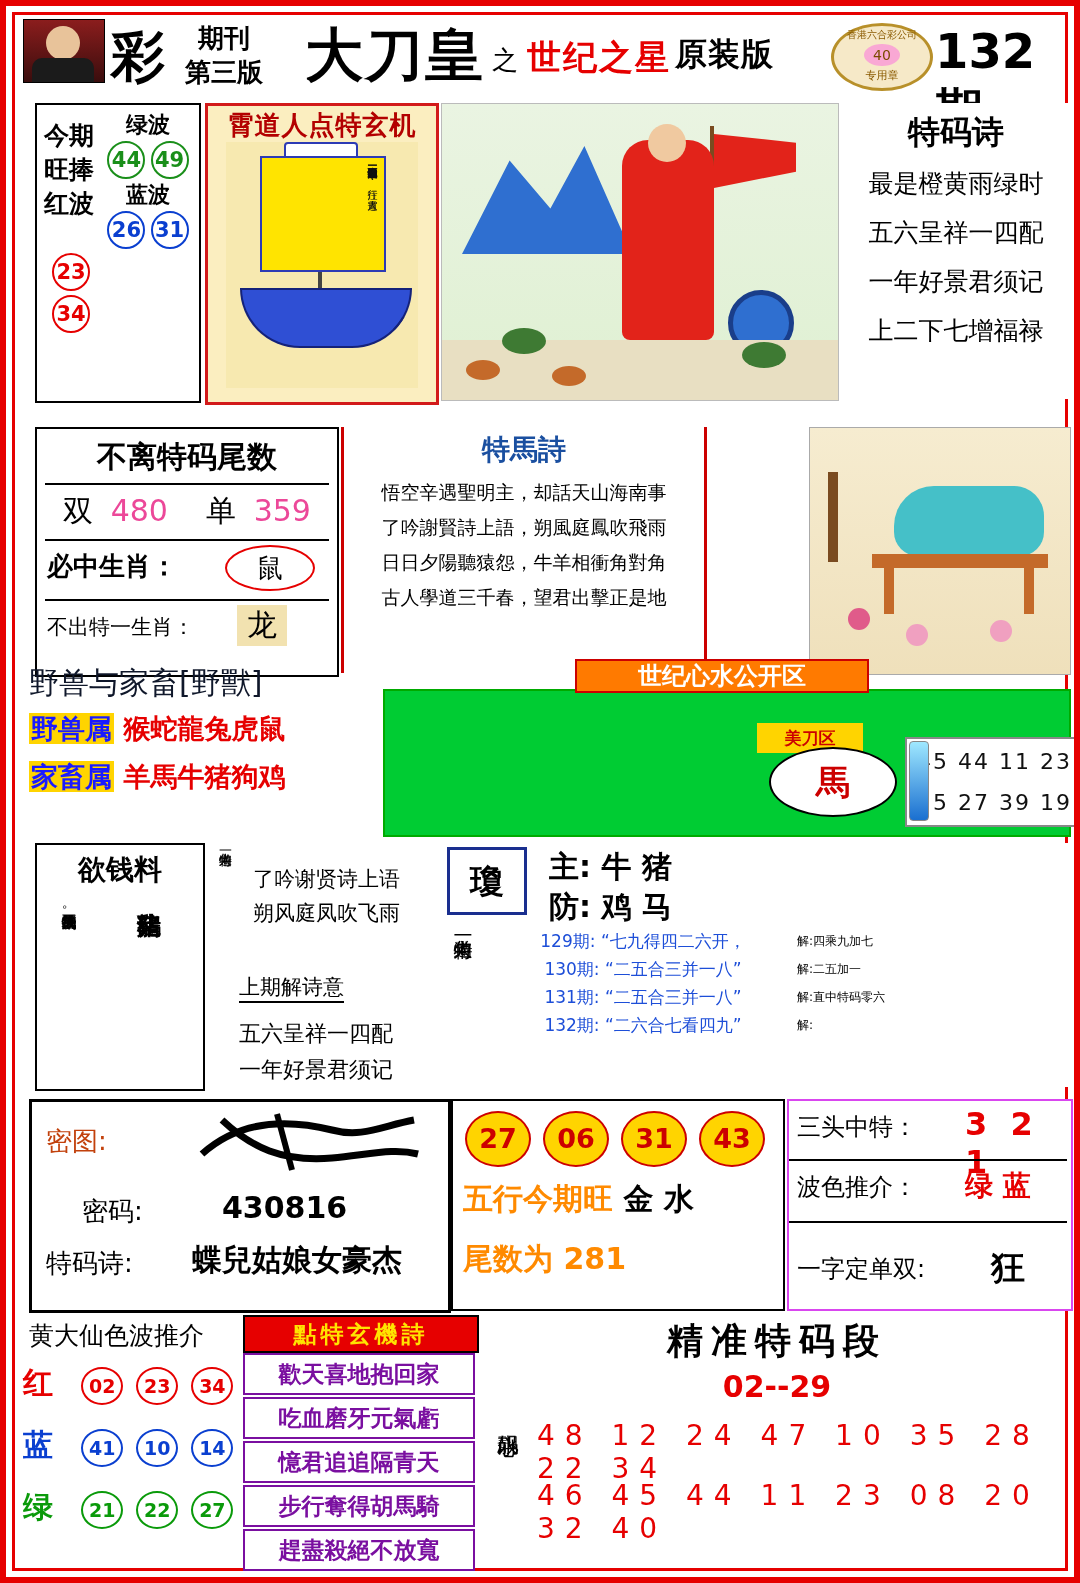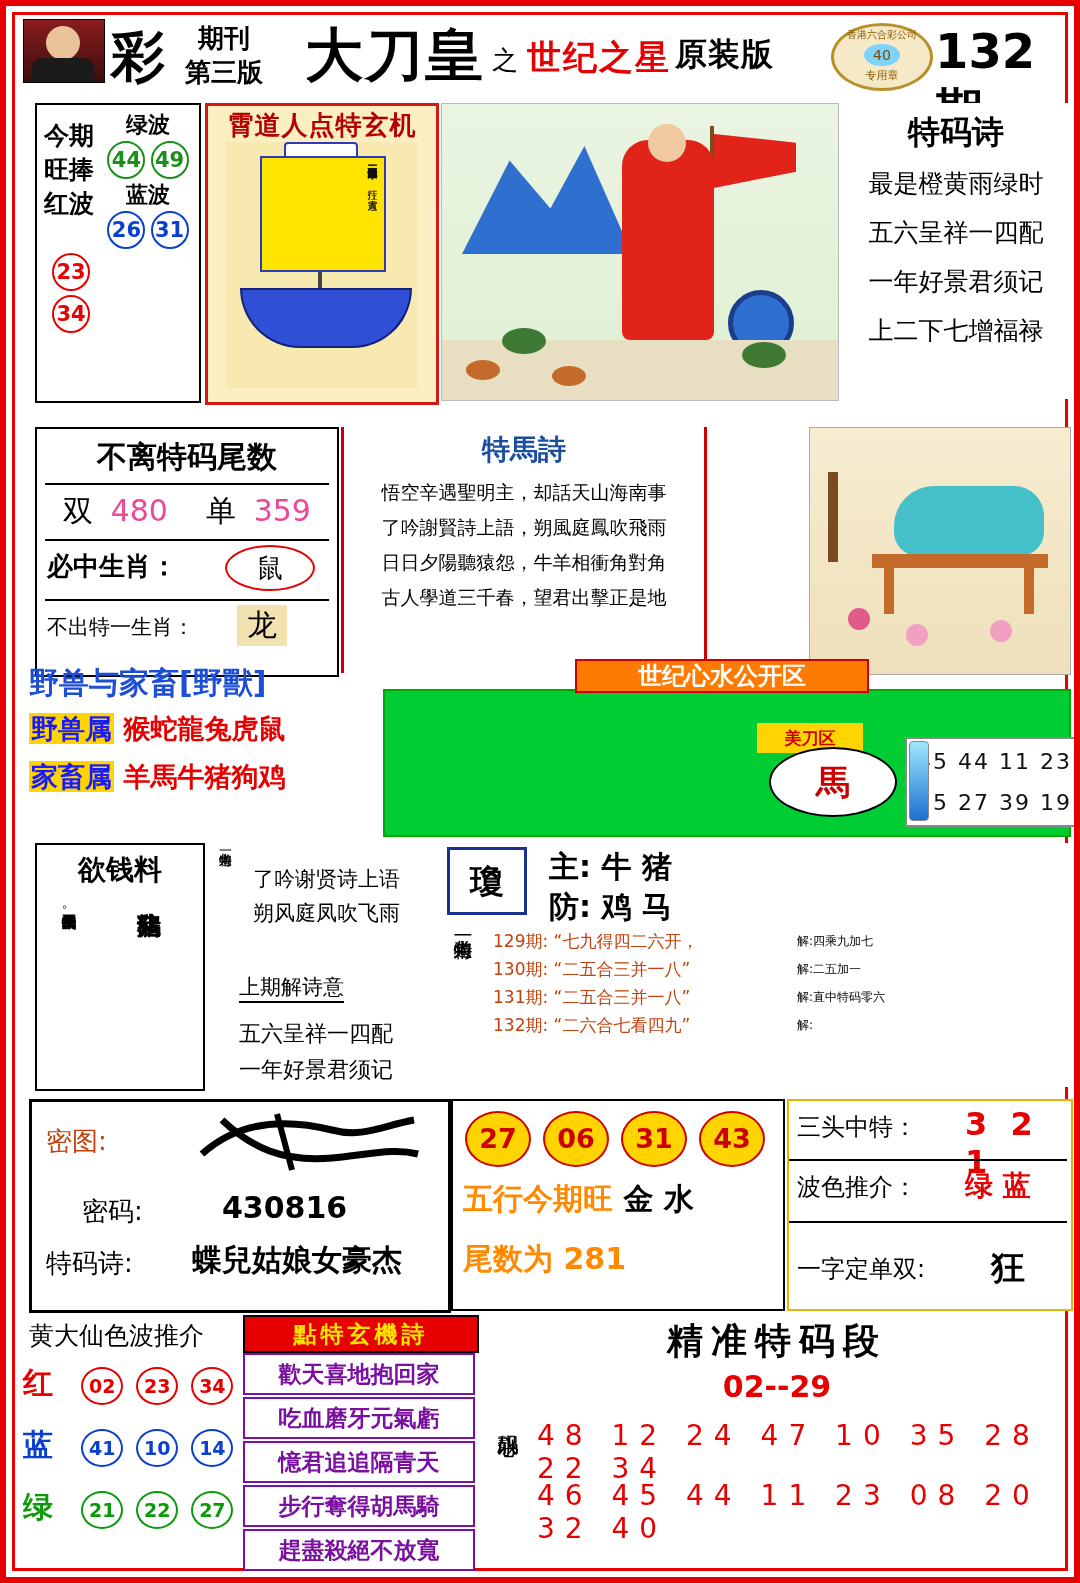--- a/index.html
+++ b/index.html
@@ -13,21 +13,21 @@
   .hdr-photo .face{position:absolute;left:22px;top:6px;width:34px;height:34px;border-radius:50%;background:#e8c39a;}
   .hdr-photo .body{position:absolute;left:8px;top:38px;width:62px;height:26px;border-radius:10px 10px 0 0;background:#1b1b1b;}
   .hdr-cai{position:absolute;left:96px;top:6px;font-size:54px;font-weight:bold;color:#000;font-family:"DejaVu Sans",sans-serif;}
   .hdr-qikan{position:absolute;left:170px;top:6px;font-size:26px;font-weight:bold;line-height:34px;color:#000;text-align:center;}
   .hdr-dadaohuang{position:absolute;left:290px;top:2px;font-size:58px;font-weight:bold;color:#000;letter-spacing:2px;}
   .hdr-zhi{position:absolute;left:477px;top:28px;font-size:26px;color:#000;}
   .hdr-star{position:absolute;left:512px;top:20px;font-size:34px;font-weight:bold;color:#e60000;letter-spacing:2px;}
   .hdr-orig{position:absolute;left:660px;top:18px;font-size:32px;font-weight:bold;color:#000;letter-spacing:1px;}
   .hdr-seal{position:absolute;left:816px;top:8px;width:96px;height:62px;border-radius:50%;background:#f6e9c8;border:3px solid #b8902a;color:#8a5a00;font-size:10px;text-align:center;}
   .hdr-seal .s1{position:absolute;top:2px;left:0;width:96px;font-size:10px;}
-  .hdr-seal .s2{position:absolute;top:18px;left:30px;width:36px;height:22px;border-radius:50%;background:#7dd3fc;color:#7a4b00;font-size:14px;line-height:22px;}
+  .hdr-seal .s2{position:absolute;top:18px;left:30px;width:36px;height:22px;border-radius:50%;background:#f9a8d4;color:#7a4b00;font-size:14px;line-height:22px;}
   .hdr-seal .s3{position:absolute;top:42px;left:0;width:96px;font-size:11px;}
   .hdr-issue{position:absolute;left:920px;top:8px;font-size:48px;font-weight:bold;color:#000;}
 
   
   .row1{position:absolute;left:0;top:84px;width:1056px;height:306px;}
   .box-wang{position:absolute;left:20px;top:4px;width:162px;height:296px;border:2px solid #000;background:#fff;}
   .wang-left{position:absolute;left:6px;top:14px;width:52px;font-size:25px;line-height:34px;font-weight:bold;color:#000;text-align:center;}
   .wang-right{position:absolute;left:66px;top:6px;width:90px;text-align:center;}
   .wang-lbl{font-size:22px;font-weight:bold;color:#000;line-height:28px;}
   .ball{display:inline-block;width:34px;height:34px;border-radius:50%;border:2px solid #1a8f1a;color:#1a8f1a;font-size:21px;line-height:34px;text-align:center;margin:2px 0;font-weight:bold;background:#fff;}
@@ -82,21 +82,21 @@
   .p2-bg{position:absolute;left:0;top:0;width:260px;height:246px;background:linear-gradient(180deg,#f6ecd0,#efe0bb);}
   .p2-animal{position:absolute;left:84px;top:58px;width:150px;height:70px;border-radius:40px 30px 24px 24px;background:#45c0c8;}
   .p2-table{position:absolute;left:62px;top:126px;width:176px;height:14px;background:#c46a2a;}
   .p2-leg1{position:absolute;left:74px;top:140px;width:10px;height:46px;background:#c46a2a;}
   .p2-leg2{position:absolute;left:214px;top:140px;width:10px;height:46px;background:#c46a2a;}
   .p2-tree{position:absolute;left:18px;top:44px;width:10px;height:90px;background:#7a4b20;}
   .flower{position:absolute;width:22px;height:22px;border-radius:50%;background:#e05b8a;}
 
   
   .row3{position:absolute;left:0;top:644px;width:1056px;height:176px;}
-  .ys-title{position:absolute;left:14px;top:4px;font-size:30px;font-weight:bold;color:#1d4ed8;}
+  .ys-title{position:absolute;left:14px;top:4px;font-size:30px;font-weight:normal;color:#0f172a;}
   .ys-row1{position:absolute;left:14px;top:52px;font-size:27px;font-weight:bold;}
   .ys-row2{position:absolute;left:14px;top:100px;font-size:27px;font-weight:bold;}
   .lbl-blue{color:#1a1aff;background:#ffd400;padding:0 2px;}
   .lbl-red{color:#e60000;}
   .ys-green{position:absolute;left:368px;top:30px;width:684px;height:144px;background:#00cc33;border:2px solid #0a0;}
   .zone-title{position:absolute;left:560px;top:0px;width:290px;height:30px;background:#ff7a00;color:#fff;font-size:24px;font-weight:bold;text-align:center;line-height:30px;border:2px solid #c00;}
   .oval-ma{position:absolute;left:384px;top:56px;width:124px;height:66px;background:#fff;border:2px solid #000;border-radius:50%;text-align:center;line-height:66px;font-size:34px;font-weight:bold;color:#c00;}
   .num-panel{position:absolute;left:520px;top:46px;width:380px;height:86px;background:#fff;border:2px solid #888;}
   .num-panel .line{text-align:center;font-size:22px;line-height:41px;color:#111;letter-spacing:2px;}
   .panel-bar{position:absolute;left:524px;top:50px;width:18px;height:78px;background:linear-gradient(180deg,#9fe8ff,#1a6fd0);border:1px solid #888;border-radius:4px;}
@@ -116,41 +116,41 @@
   .dr-up{position:absolute;left:28px;top:130px;font-size:21px;color:#000;border-bottom:2px solid #000;}
   .dr-l3{position:absolute;left:28px;top:176px;font-size:22px;color:#000;}
   .dr-l4{position:absolute;left:28px;top:212px;font-size:22px;color:#000;}
 
   .box-qiong{position:absolute;left:426px;top:4px;width:628px;height:244px;background:#fff;}
   .qiong-sq{position:absolute;left:6px;top:4px;width:74px;height:62px;border:3px solid #1a2f8f;text-align:center;line-height:62px;font-size:34px;font-weight:bold;color:#000;}
   .qiong-zhu{position:absolute;left:108px;top:4px;font-size:30px;font-weight:bold;color:#000;}
   .qiong-fang{position:absolute;left:108px;top:44px;font-size:30px;font-weight:bold;color:#000;}
   .vlabel{position:absolute;left:12px;top:82px;font-size:19px;line-height:22px;writing-mode:vertical-rl;text-orientation:upright;color:#000;height:152px;}
   .hist{position:absolute;left:52px;top:84px;width:300px;}
-  .hist .r{font-size:17px;line-height:28px;color:#c2410c;}
+  .hist .r{font-size:17px;line-height:28px;color:#1d4ed8;text-align:center;}
   .sol{position:absolute;left:356px;top:84px;width:260px;}
   .sol .r{font-size:12px;line-height:28px;color:#000;}
 
   
   .row5{position:absolute;left:0;top:1080px;width:1056px;height:218px;}
   .box-mitu{position:absolute;left:14px;top:4px;width:416px;height:208px;border:3px solid #000;background:#fff;}
   .mitu-l1{position:absolute;left:14px;top:22px;font-size:26px;color:#c2410c;}
   .mitu-glyph{position:absolute;left:150px;top:6px;width:250px;height:70px;}
   .mitu-l2{position:absolute;left:50px;top:92px;font-size:26px;color:#000;}
   .mitu-code{position:absolute;left:190px;top:88px;font-size:30px;font-weight:bold;color:#000;}
   .mitu-l3{position:absolute;left:14px;top:144px;font-size:26px;color:#000;}
   .mitu-poem{position:absolute;left:160px;top:138px;font-size:30px;font-weight:bold;color:#000;}
 
   .box-balls{position:absolute;left:436px;top:4px;width:330px;height:208px;border:2px solid #000;background:#fff;}
   .bball{position:absolute;top:10px;width:62px;height:52px;border-radius:50%;background:#ffd400;border:2px solid #c00;color:#c00;font-size:27px;font-weight:bold;text-align:center;line-height:52px;}
   .wx-line{position:absolute;left:10px;top:78px;font-size:30px;font-weight:bold;color:#ff8a00;}
   .wx-line .blk{color:#000;}
   .wei-line{position:absolute;left:10px;top:138px;font-size:30px;font-weight:bold;color:#ff8a00;}
 
-  .box-right{position:absolute;left:772px;top:4px;width:282px;height:208px;border:2px solid #eab308;background:#fff;}
+  .box-right{position:absolute;left:772px;top:4px;width:282px;height:208px;border:2px solid #d946ef;background:#fff;}
   .br-r1{position:absolute;left:8px;top:10px;font-size:24px;color:#000;}
   .br-v1{position:absolute;left:176px;top:4px;font-size:32px;font-weight:bold;color:#e60000;letter-spacing:6px;}
   .br-sep1{position:absolute;left:0;top:58px;width:278px;height:2px;background:#000;}
   .br-r2{position:absolute;left:8px;top:70px;font-size:24px;color:#000;}
   .br-v2{position:absolute;left:176px;top:66px;font-size:28px;font-weight:bold;color:#e60000;}
   .br-sep2{position:absolute;left:0;top:120px;width:278px;height:2px;background:#000;}
   .br-r3{position:absolute;left:8px;top:152px;font-size:24px;color:#000;}
   .br-v3{position:absolute;left:202px;top:144px;font-size:34px;font-weight:bold;color:#000;}
 
   

